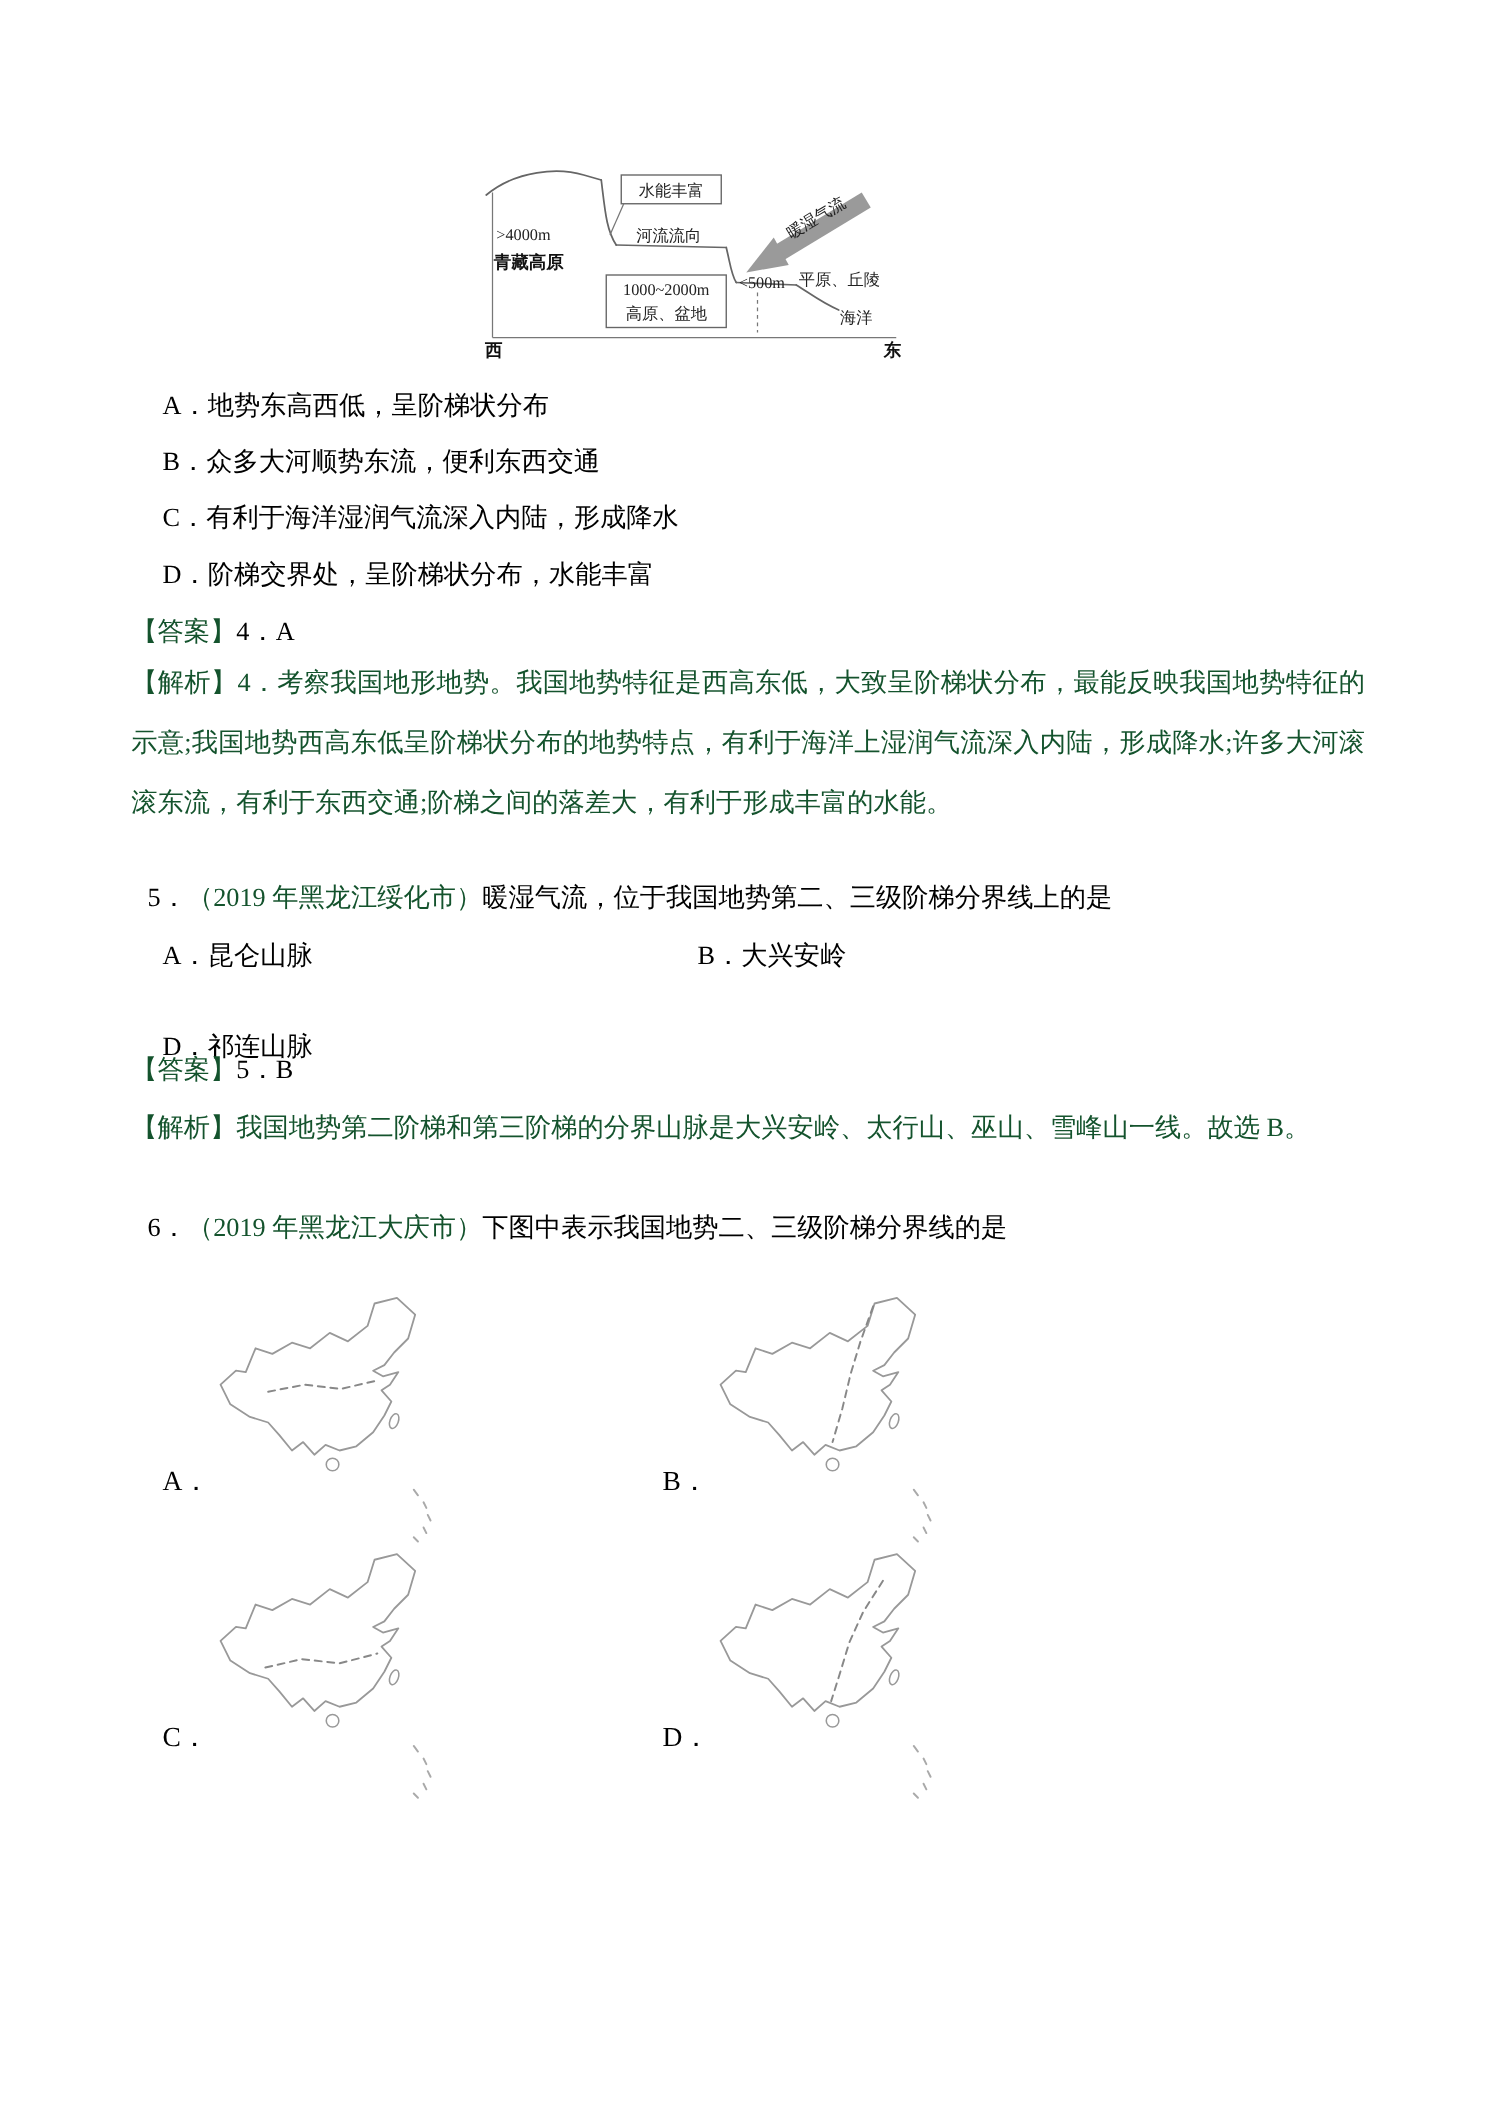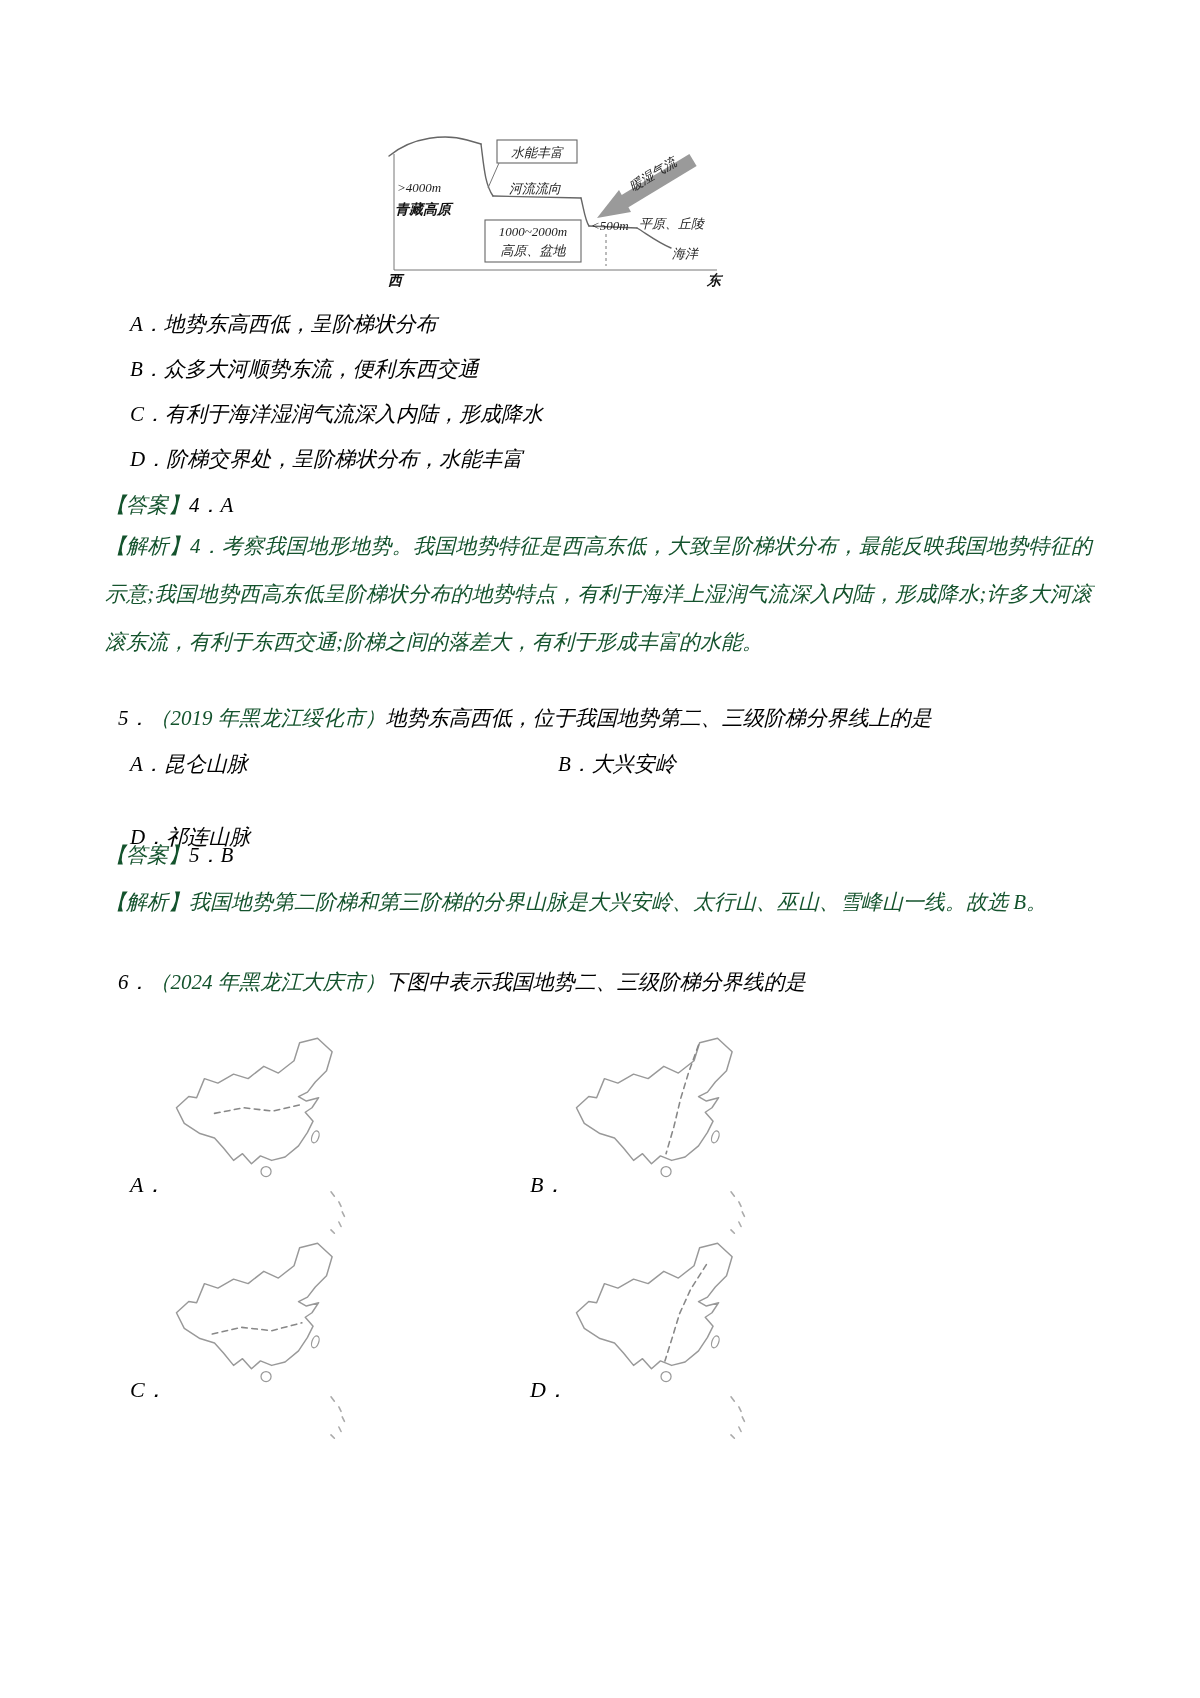--- a/index.html
+++ b/index.html
@@ -6,21 +6,20 @@
   html, body { background: #ffffff; }
   .page {
     position: relative;
     width: 1200px;
     height: 1698px;
     background: #ffffff;
     font-family: "Liberation Serif", "DejaVu Serif", serif;
     color: #000000;
     font-size: 21px;
     overflow: hidden;
-    font-style: italic;
   }
   .abs { position: absolute; }
   .red { color: #14532d; }
   .opt-line { line-height: 45px; white-space: pre; }
   .q-line { line-height: 45px; }
   .answer-line { line-height: 45px; }
   .analysis { line-height: 48px; text-align: justify; }
   .opts-grid {
     display: grid;
     grid-template-columns: 400px auto;
@@ -100,37 +99,37 @@
     <div class="opt-line">D．阶梯交界处，呈阶梯状分布，水能丰富</div>
   </div>
 
   <div class="abs answer-line" style="left:105px; top:483px;">
     <span class="red">【答案】</span><span>4．A</span>
   </div>
 
   <div class="abs analysis red" style="left:105px; top:522px; width:987px;">【解析】4．考察我国地形地势。我国地势特征是西高东低，大致呈阶梯状分布，最能反映我国地势特征的示意;我国地势西高东低呈阶梯状分布的地势特点，有利于海洋上湿润气流深入内陆，形成降水;许多大河滚滚东流，有利于东西交通;阶梯之间的落差大，有利于形成丰富的水能。</div>
 
   <div class="abs q-line" style="left:118px; top:696px;">
-    <span>5．</span><span class="red">（2019 年黑龙江绥化市）</span><span>地势东高西低，位于我国地势第二、三级阶梯分界线上的是</span>
+    <span>5．</span><span class="red">（2019 年黑龙江绥化市）</span><span>暖湿气流，位于我国地势第二、三级阶梯分界线上的是</span>
   </div>
 
   <div class="abs opts-grid" style="left:130px; top:742px; width:900px;">
     <div>A．昆仑山脉</div>
     <div>B．大兴安岭</div>
     <div>D．祁连山脉</div>
   </div>
 
   <div class="abs answer-line" style="left:105px; top:833px;text-align:right;">
     <span class="red">【答案】</span><span>5．B</span>
   </div>
 
   <div class="abs analysis red" style="left:105px; top:878px; width:987px;">【解析】我国地势第二阶梯和第三阶梯的分界山脉是大兴安岭、太行山、巫山、雪峰山一线。故选 B。</div>
 
   <div class="abs q-line" style="left:118px; top:960px;">
-    <span>6．</span><span class="red">（2024 年黑龙江大庆市）</span><span>下图中表示我国地势二、三级阶梯分界线的是</span>
+    <span>6．</span><span class="red">（2019 年黑龙江大庆市）</span><span>下图中表示我国地势二、三级阶梯分界线的是</span>
   </div>
 
   <svg width="0" height="0" style="position:absolute;">
     <defs>
       <g id="cn-map-base">
         <g transform="scale(1.12)">
           <path class="cn-outline" d="M30,64 L37,47 L49,51 L63,43 L76,47 L90,36 L103,42 L117,31 L122,15 L138,11 L151,23 L146,40 L136,50 L129,59 L121,63 L128,67 L139,64 L133,73 L127,77 L134,85 L129,95 L121,107 L109,117 L97,120 L87,116 L79,123 L71,114 L63,120 L54,109 L46,100 L33,96 L19,87 L12,73 L23,63 Z"></path>
           <ellipse class="cn-isle" cx="136" cy="99" rx="3" ry="5.5" transform="rotate(20 136 99)"></ellipse>
           <circle class="cn-isle" cx="92" cy="130" r="4.5"></circle>
           <line class="cn-dot" x1="150" y1="148" x2="153" y2="152"></line>

